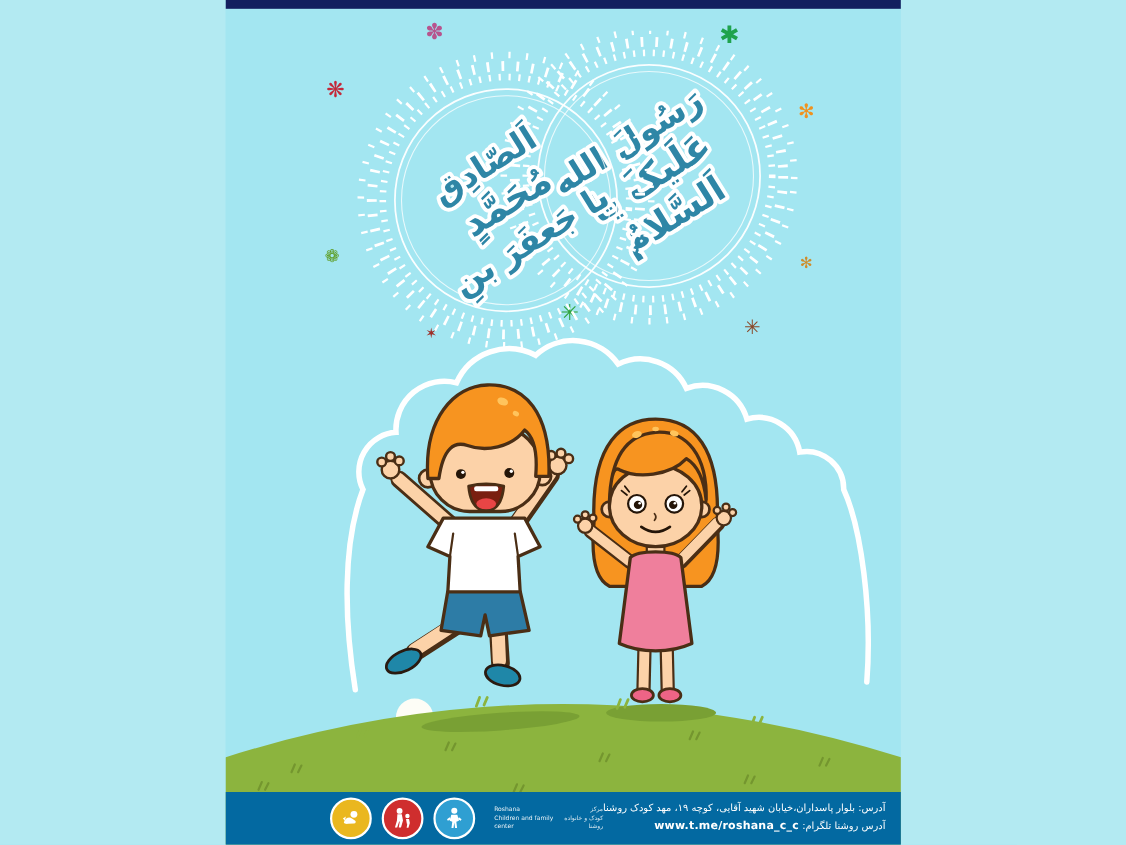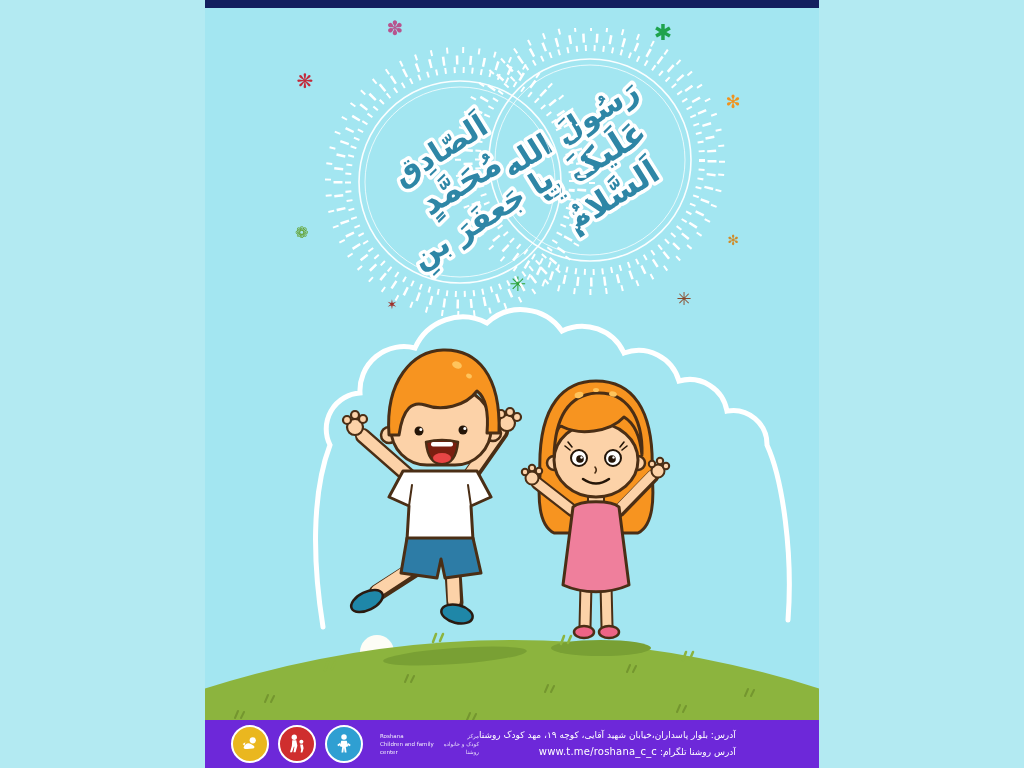--- a/index.html
+++ b/index.html
@@ -20,33 +20,33 @@
   }
   .callig-text{
     font-family:"DejaVu Sans",sans-serif;font-weight:bold;
     fill:#2e86a6;stroke:#ffffff;stroke-width:7px;paint-order:stroke;
     stroke-linejoin:round;text-anchor:middle;
   }
   .ray{fill:none;stroke:#ffffff;}
   .ring{fill:none;stroke:#ffffff;}
   .footer{
     position:absolute;left:0;bottom:0;width:100%;height:48px;
-    background:#6d28d9;display:flex;align-items:center;justify-content:flex-start;
-    box-sizing:border-box;padding:0 26px;
+    background:#0369a1;display:flex;align-items:center;justify-content:flex-end;
+    box-sizing:border-box;padding:0 14px;
   }
   .badges{display:flex;align-items:center;gap:9px;}
   .badge{
     width:34px;height:34px;border-radius:50%;border:2px solid #fff;
     display:flex;align-items:center;justify-content:center;flex:0 0 auto;
   }
   .logo-text{display:flex;gap:10px;margin-left:8px;align-items:center;}
   .logo-en{color:#fff;font-size:5.5px;line-height:1.5;opacity:.92;}
   .logo-fa{color:#fff;font-size:5.5px;line-height:1.5;opacity:.85;direction:rtl;text-align:right;}
   .contact{direction:rtl;text-align:right;color:#ffffff;font-size:9px;line-height:1.7;}
-  .contact .url{font-weight:normal;font-size:10px;letter-spacing:.2px;margin-left:18px;}
+  .contact .url{font-weight:bold;font-size:10px;letter-spacing:.2px;margin-left:18px;}
   .contact-line{white-space:nowrap;}
 </style>
 </head>
 <body>
 
 <div class="poster">
 
   <div class="layer" style="top:0;width:100%;height:100%;">
       <span class="deco" style="left: 190px; top: 28px; color: rgb(183, 84, 142); font-size: 20px;">✽</span>
       <span class="deco" style="left: 458px; top: 33px; color: rgb(31, 163, 77); font-size: 22px;">✱</span>

